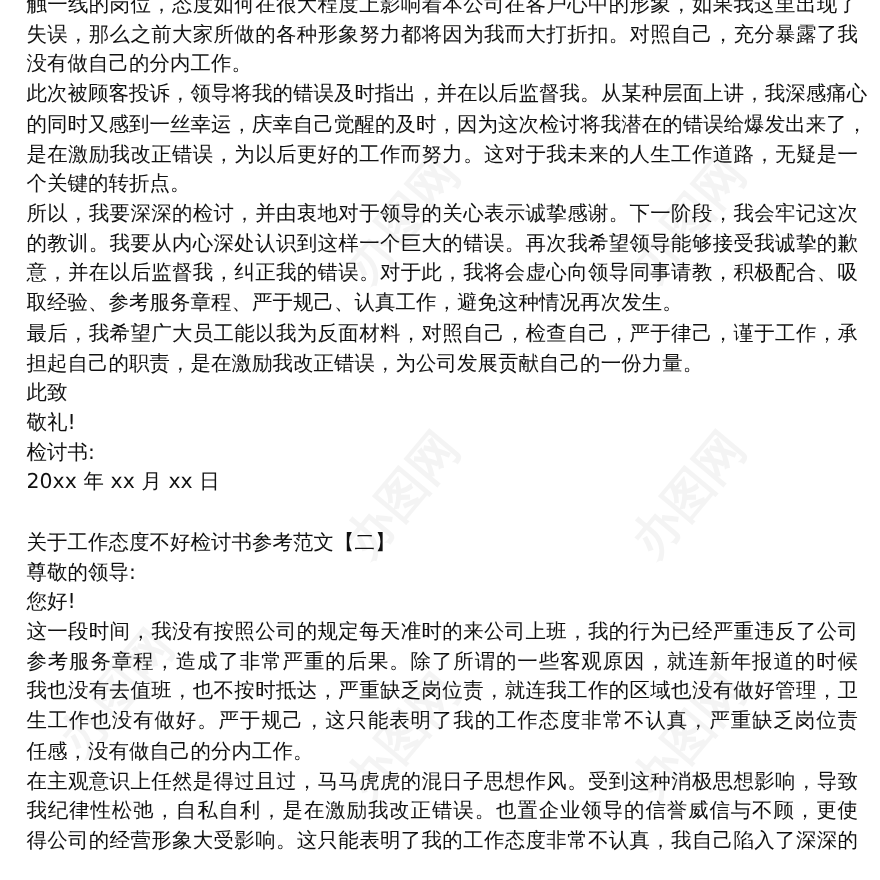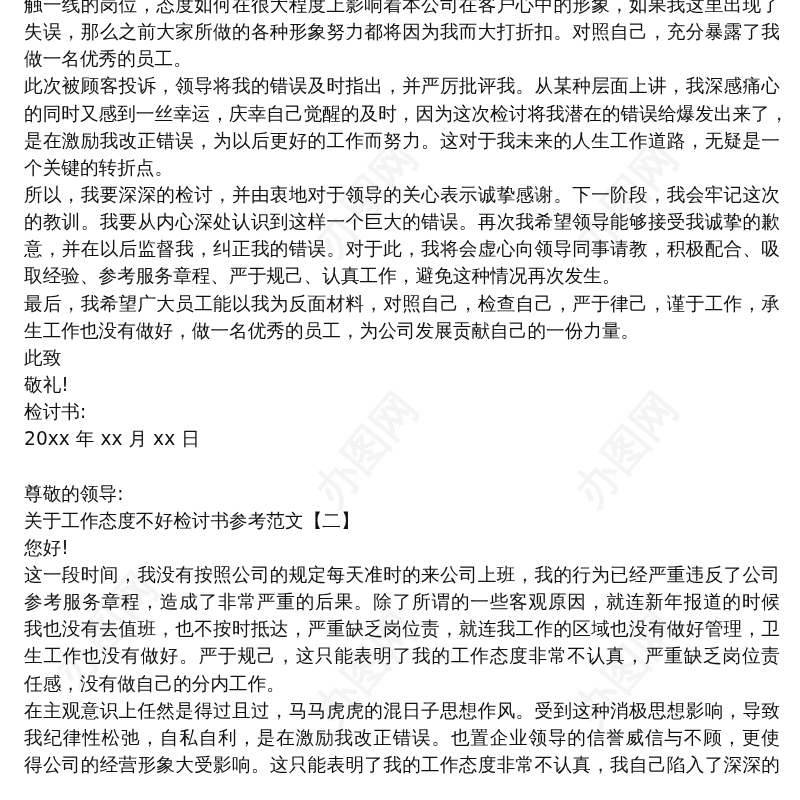--- a/index.html
+++ b/index.html
@@ -30,38 +30,38 @@
 <div class="watermark" style="left:560px; top:170px;">办图网</div>
 <div class="watermark" style="left:300px; top:420px;">办图网</div>
 <div class="watermark" style="left:560px; top:420px;">办图网</div>
 <div class="watermark" style="left:40px; top:600px;">办图网</div>
 <div class="watermark" style="left:300px; top:640px;">办图网</div>
 <div class="watermark" style="left:560px; top:640px;">办图网</div>
 
 <div class="page" id="doc">
     <div class="line justify">触一线的岗位，态度如何在很大程度上影响着本公司在客户心中的形象，如果我这里出现了</div>
     <div class="line justify">失误，那么之前大家所做的各种形象努力都将因为我而大打折扣。对照自己，充分暴露了我</div>
-    <div class="line">做一名优秀的员工。</div>
-    <div class="line justify">此次被顾客投诉，领导将我的错误及时指出，并严厉批评我。从某种层面上讲，我深感痛心</div>
+    <div class="line">没有做自己的分内工作。</div>
+    <div class="line justify">此次被顾客投诉，领导将我的错误及时指出，并在以后监督我。从某种层面上讲，我深感痛心</div>
     <div class="line justify">的同时又感到一丝幸运，庆幸自己觉醒的及时，因为这次检讨将我潜在的错误给爆发出来了，</div>
     <div class="line justify">是在激励我改正错误，为以后更好的工作而努力。这对于我未来的人生工作道路，无疑是一</div>
     <div class="line">个关键的转折点。</div>
     <div class="line justify">所以，我要深深的检讨，并由衷地对于领导的关心表示诚挚感谢。下一阶段，我会牢记这次</div>
     <div class="line justify">的教训。我要从内心深处认识到这样一个巨大的错误。再次我希望领导能够接受我诚挚的歉</div>
     <div class="line justify">意，并在以后监督我，纠正我的错误。对于此，我将会虚心向领导同事请教，积极配合、吸</div>
     <div class="line">取经验、参考服务章程、严于规己、认真工作，避免这种情况再次发生。</div>
     <div class="line justify">最后，我希望广大员工能以我为反面材料，对照自己，检查自己，严于律己，谨于工作，承</div>
-    <div class="line">生工作也没有做好，做一名优秀的员工，为公司发展贡献自己的一份力量。</div>
+    <div class="line">担起自己的职责，是在激励我改正错误，为公司发展贡献自己的一份力量。</div>
     <div class="line">此致</div>
     <div class="line">敬礼!</div>
     <div class="line">检讨书:</div>
     <div class="line">20xx 年 xx 月 xx 日</div>
     <div class="line"></div>
+    <div class="line">关于工作态度不好检讨书参考范文【二】</div>
     <div class="line">尊敬的领导:</div>
-    <div class="line">关于工作态度不好检讨书参考范文【二】</div>
     <div class="line">您好!</div>
     <div class="line justify">这一段时间，我没有按照公司的规定每天准时的来公司上班，我的行为已经严重违反了公司</div>
     <div class="line justify">参考服务章程，造成了非常严重的后果。除了所谓的一些客观原因，就连新年报道的时候</div>
     <div class="line justify">我也没有去值班，也不按时抵达，严重缺乏岗位责，就连我工作的区域也没有做好管理，卫</div>
     <div class="line justify">生工作也没有做好。严于规己，这只能表明了我的工作态度非常不认真，严重缺乏岗位责</div>
     <div class="line">任感，没有做自己的分内工作。</div>
     <div class="line justify">在主观意识上任然是得过且过，马马虎虎的混日子思想作风。受到这种消极思想影响，导致</div>
     <div class="line justify">我纪律性松弛，自私自利，是在激励我改正错误。也置企业领导的信誉威信与不顾，更使</div>
     <div class="line justify">得公司的经营形象大受影响。这只能表明了我的工作态度非常不认真，我自己陷入了深深的</div>
   </div>

